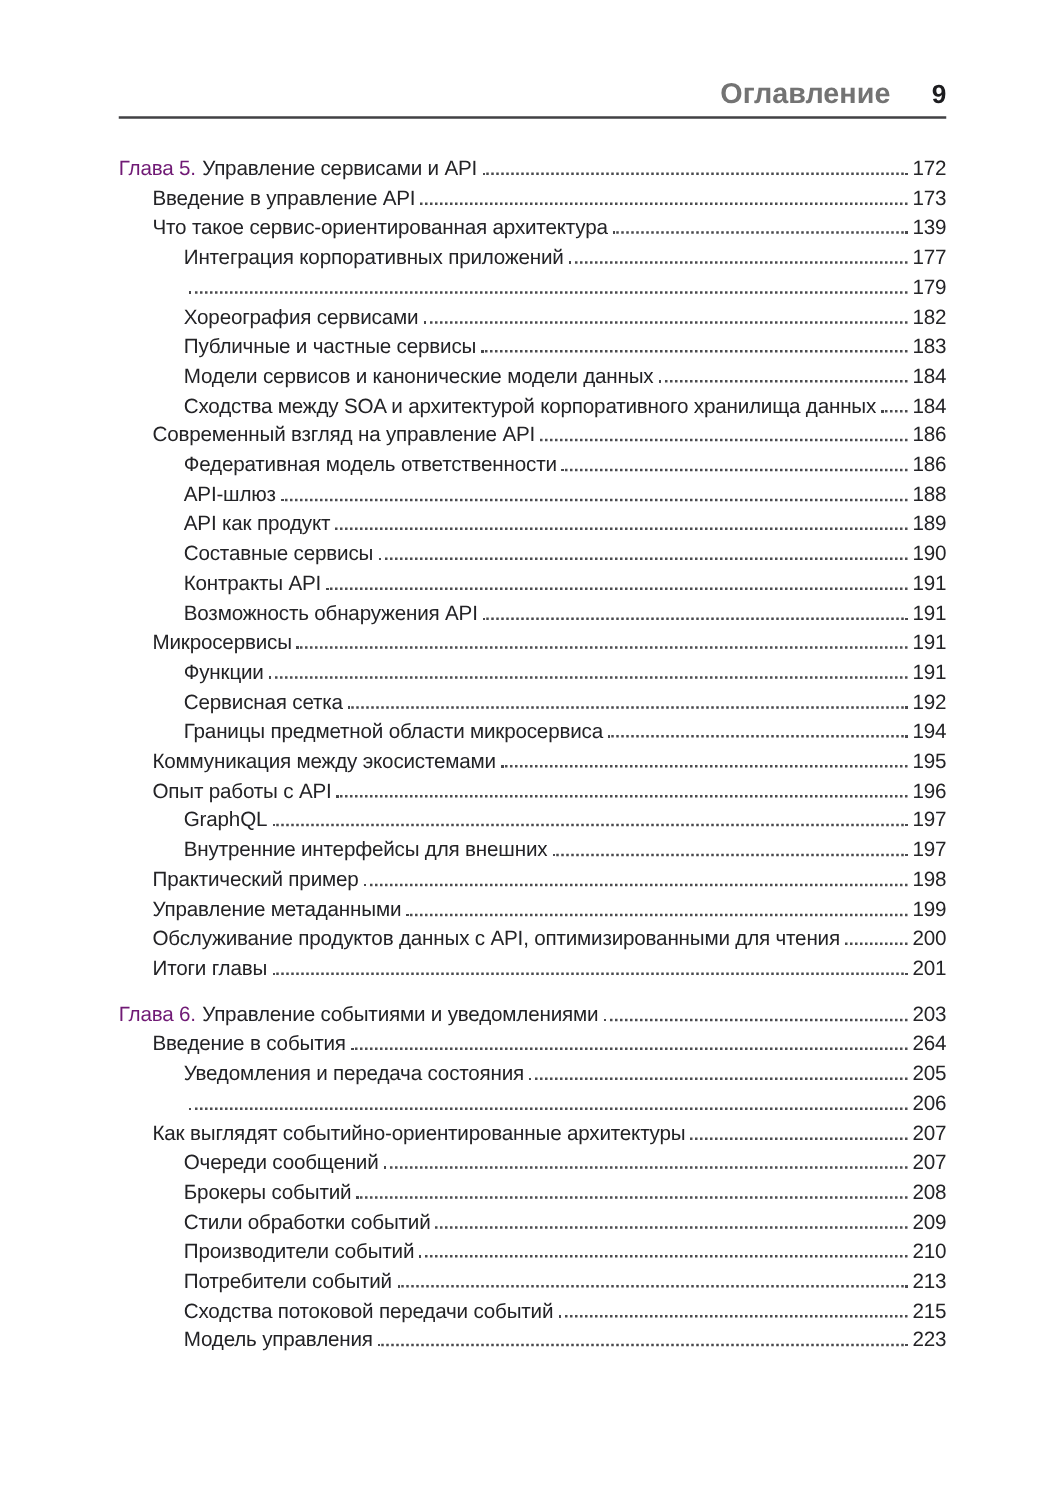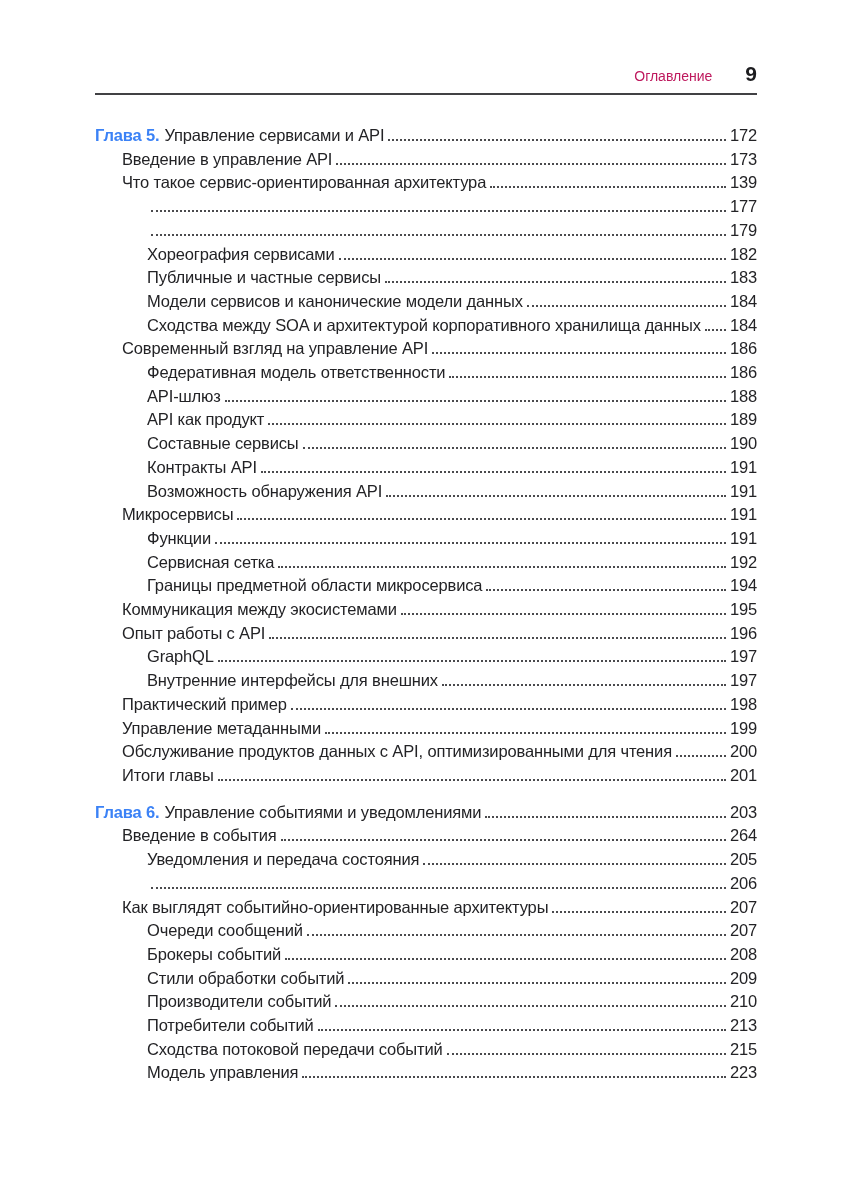--- a/index.html
+++ b/index.html
@@ -24,23 +24,24 @@
     position: absolute;
     left: 95px;
     right: 92px;
     top: 62px;
     display: flex;
     justify-content: flex-end;
     align-items: baseline;
     gap: 33px;
   }
   .running-header .rh-title {
-    font-size: 14px;
+    font-size: 23px;
     line-height: 24px;
-    color: #be185d;
+    color: #737373;
+    font-weight: bold;
   }
   .running-header .rh-page {
     font-size: 21px;
     font-weight: bold;
     line-height: 24px;
     color: #1c1c1f;
   }
   .header-rule {
     position: absolute;
     left: 95px;
@@ -60,23 +61,23 @@
     align-items: baseline;
     font-size: 16.5px;
     line-height: 23.7px;
     letter-spacing: -0.15px;
     white-space: nowrap;
   }
   .toc-row.lvl-1 { padding-left: 27px; }
   .toc-row.lvl-2 { padding-left: 52px; }
   .toc-row.chapter:not(:first-child) { margin-top: 13px; }
   .toc-row .prefix {
-    font-weight: bold;
+    font-weight: normal;
     margin-right: 5px;
-    color: #3b82f6;
+    color: #701a75;
   }
   .toc-row .label {
     flex: 0 0 auto;
   }
   .toc-row .dots {
     flex: 1 1 auto;
     min-width: 10px;
     height: 0;
     border-bottom: 2px dotted #4a4a4d;
     margin-left: 4px;
@@ -109,20 +110,21 @@
       <span class="label"><span class="label-text">Введение в управление API</span></span>
       <span class="dots"></span>
       <span class="page-num">173</span>
     </div>
       <div class="toc-row lvl-1">
       <span class="label"><span class="label-text">Что такое сервис-ориентированная архитектура</span></span>
       <span class="dots"></span>
       <span class="page-num">139</span>
     </div>
       <div class="toc-row lvl-2">
+      <span class="label"><span class="label-text">Интеграция корпоративных приложений</span></span>
       <span class="dots"></span>
       <span class="page-num">177</span>
     </div>
       <div class="toc-row lvl-2">
       <span class="dots"></span>
       <span class="page-num">179</span>
     </div>
       <div class="toc-row lvl-2">
       <span class="label"><span class="label-text">Хореография сервисами</span></span>
       <span class="dots"></span>

